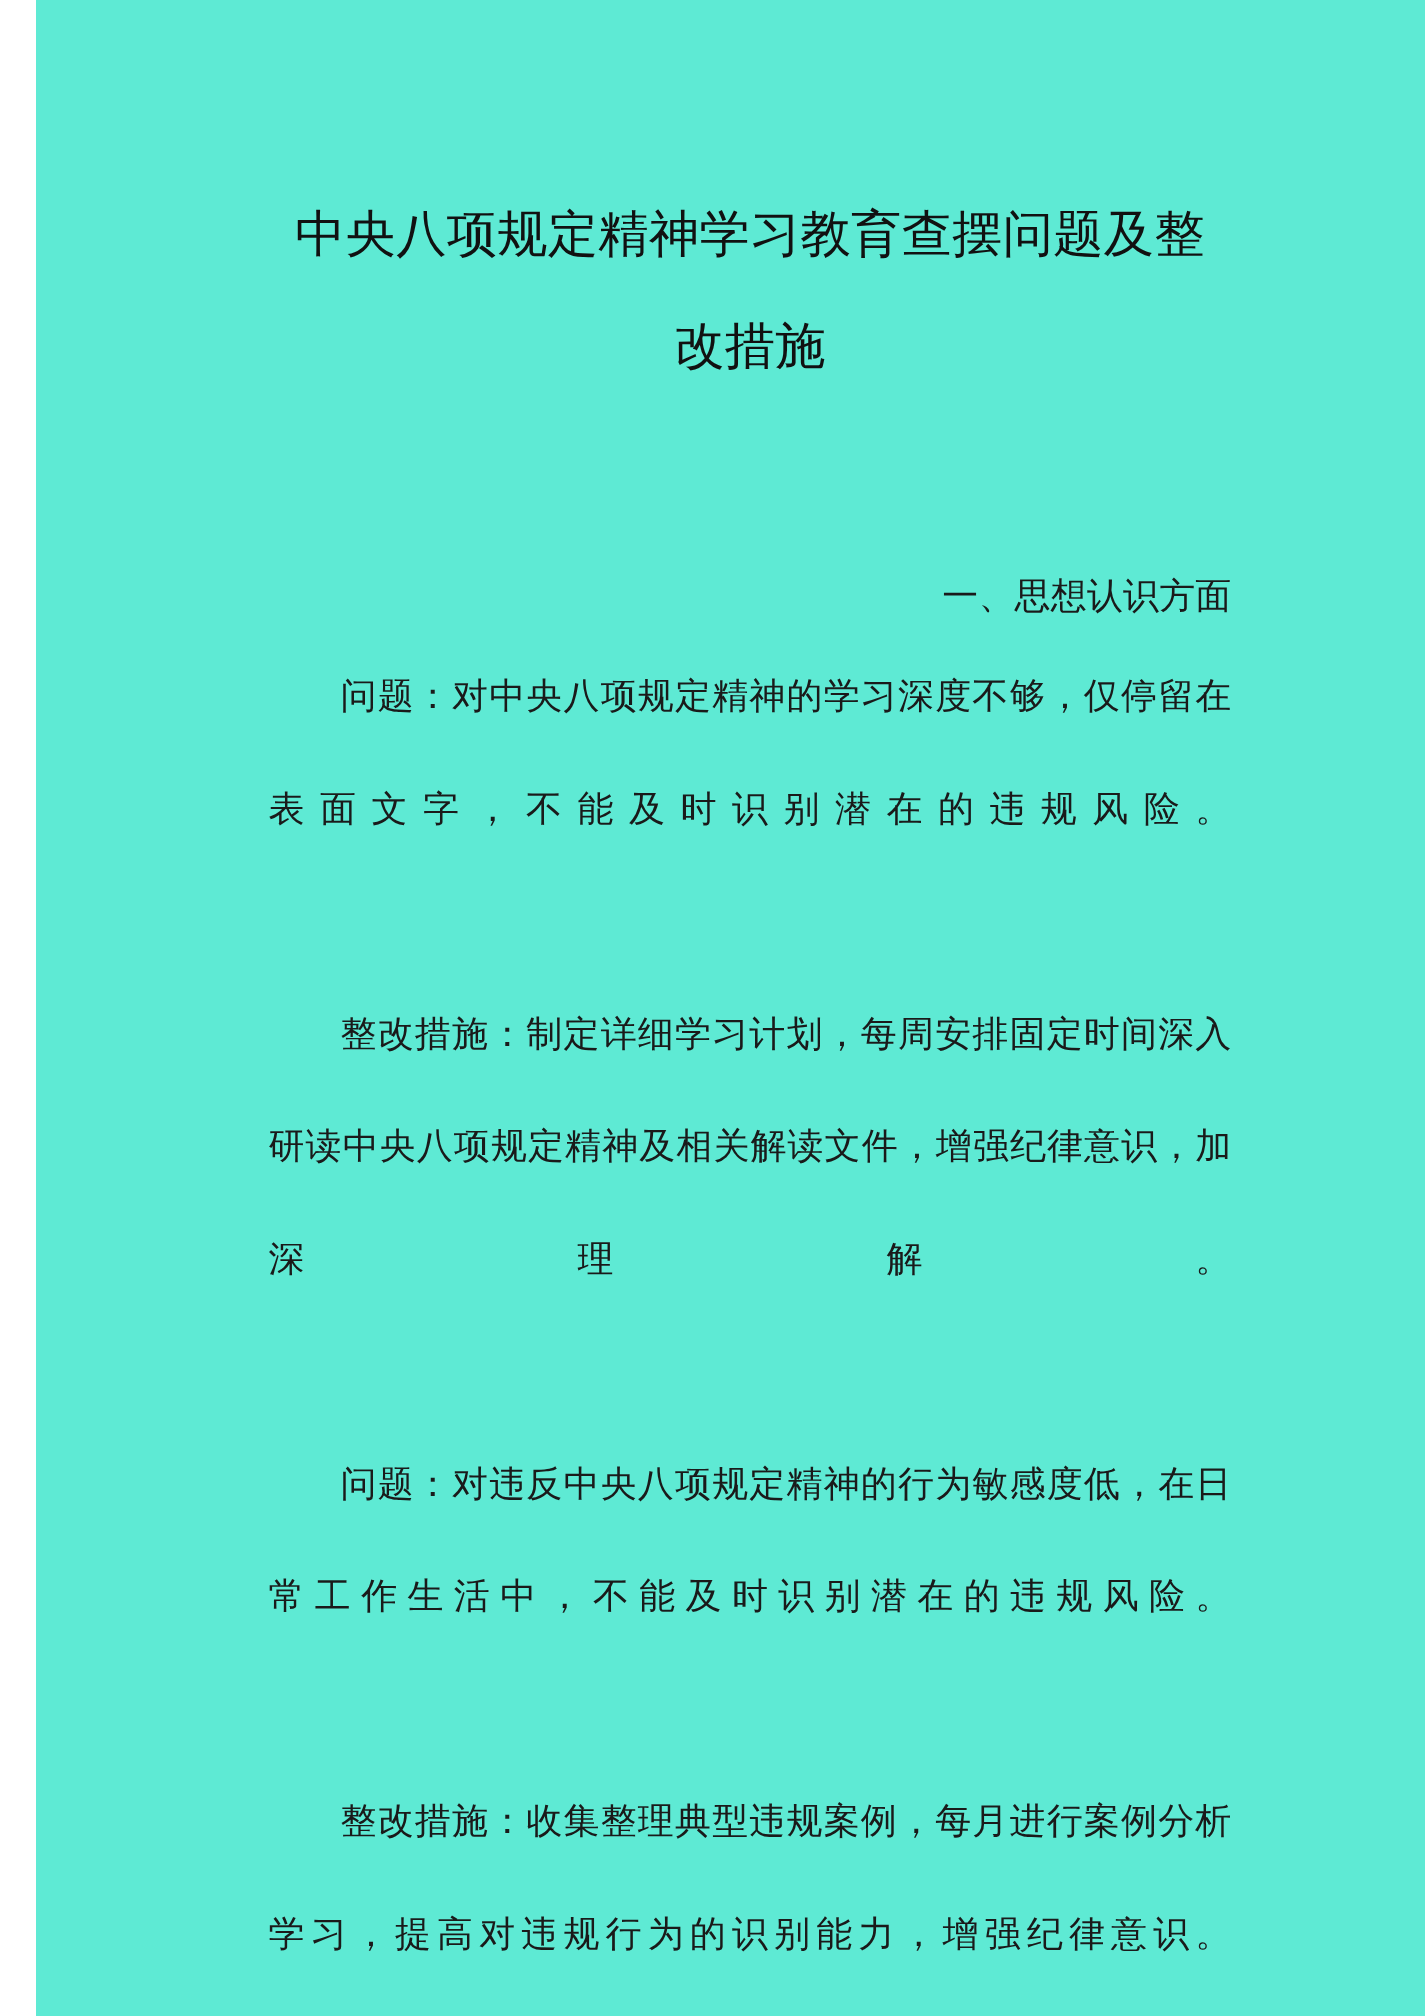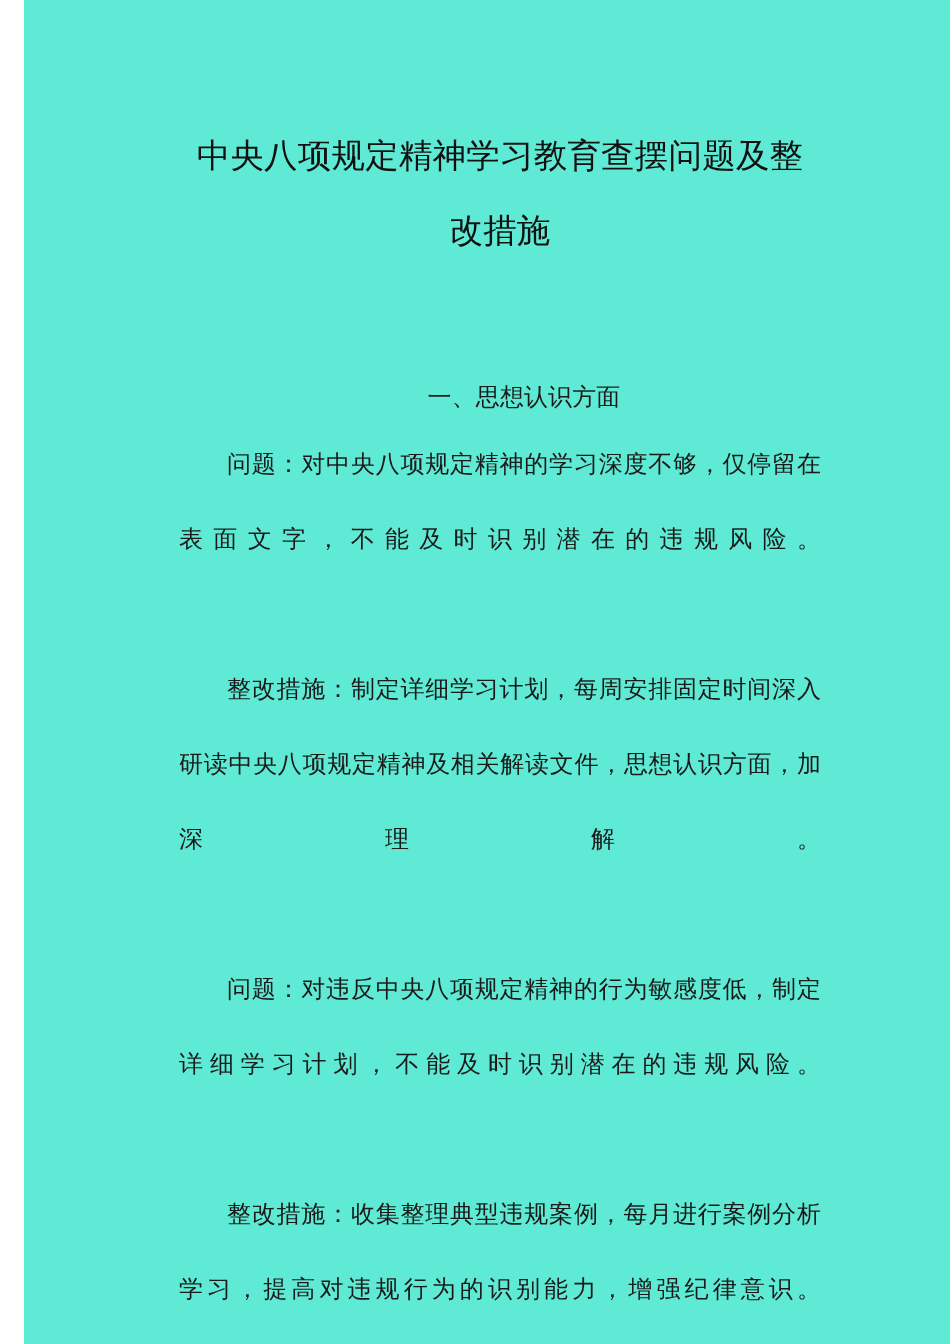--- a/index.html
+++ b/index.html
@@ -49,21 +49,21 @@
     height: 99px;
   }
 
   
   .section-heading {
     margin: 0;
     font-size: 24px;
     line-height: 60px;
     font-weight: 400;
     text-indent: 48px;
-    text-align: center;
+    text-align: right;
     letter-spacing: 0.1px;
     color: #1a1a1a;
   }
 
   
   .body-paragraph {
     margin: 0;
     font-size: 24px;
     line-height: 75px;
     font-weight: 400;
@@ -92,21 +92,21 @@
       <span>中央八项规定精神学习教育查摆问题及整</span><br>
       <span>改措施</span>
     </h1>
 
     <div class="title-gap"></div>
 
     <div class="section-heading">一、思想认识方面</div>
 
     <p class="body-paragraph">问题：对中央八项规定精神的学习深度不够，仅停留在表面文字，不能及时识别潜在的违规风险。</p>
 
-    <p class="body-paragraph">整改措施：制定详细学习计划，每周安排固定时间深入研读中央八项规定精神及相关解读文件，思想认识方面，加深理解。</p>
+    <p class="body-paragraph">整改措施：制定详细学习计划，每周安排固定时间深入研读中央八项规定精神及相关解读文件，增强纪律意识，加深理解。</p>
 
-    <p class="body-paragraph">问题：对违反中央八项规定精神的行为敏感度低，制定详细学习计划，不能及时识别潜在的违规风险。</p>
+    <p class="body-paragraph">问题：对违反中央八项规定精神的行为敏感度低，在日常工作生活中，不能及时识别潜在的违规风险。</p>
 
     <p class="body-paragraph">整改措施：收集整理典型违规案例，每月进行案例分析学习，提高对违规行为的识别能力，增强纪律意识。</p>
 
   </div>
 
 </div>
 
 </body></html>

